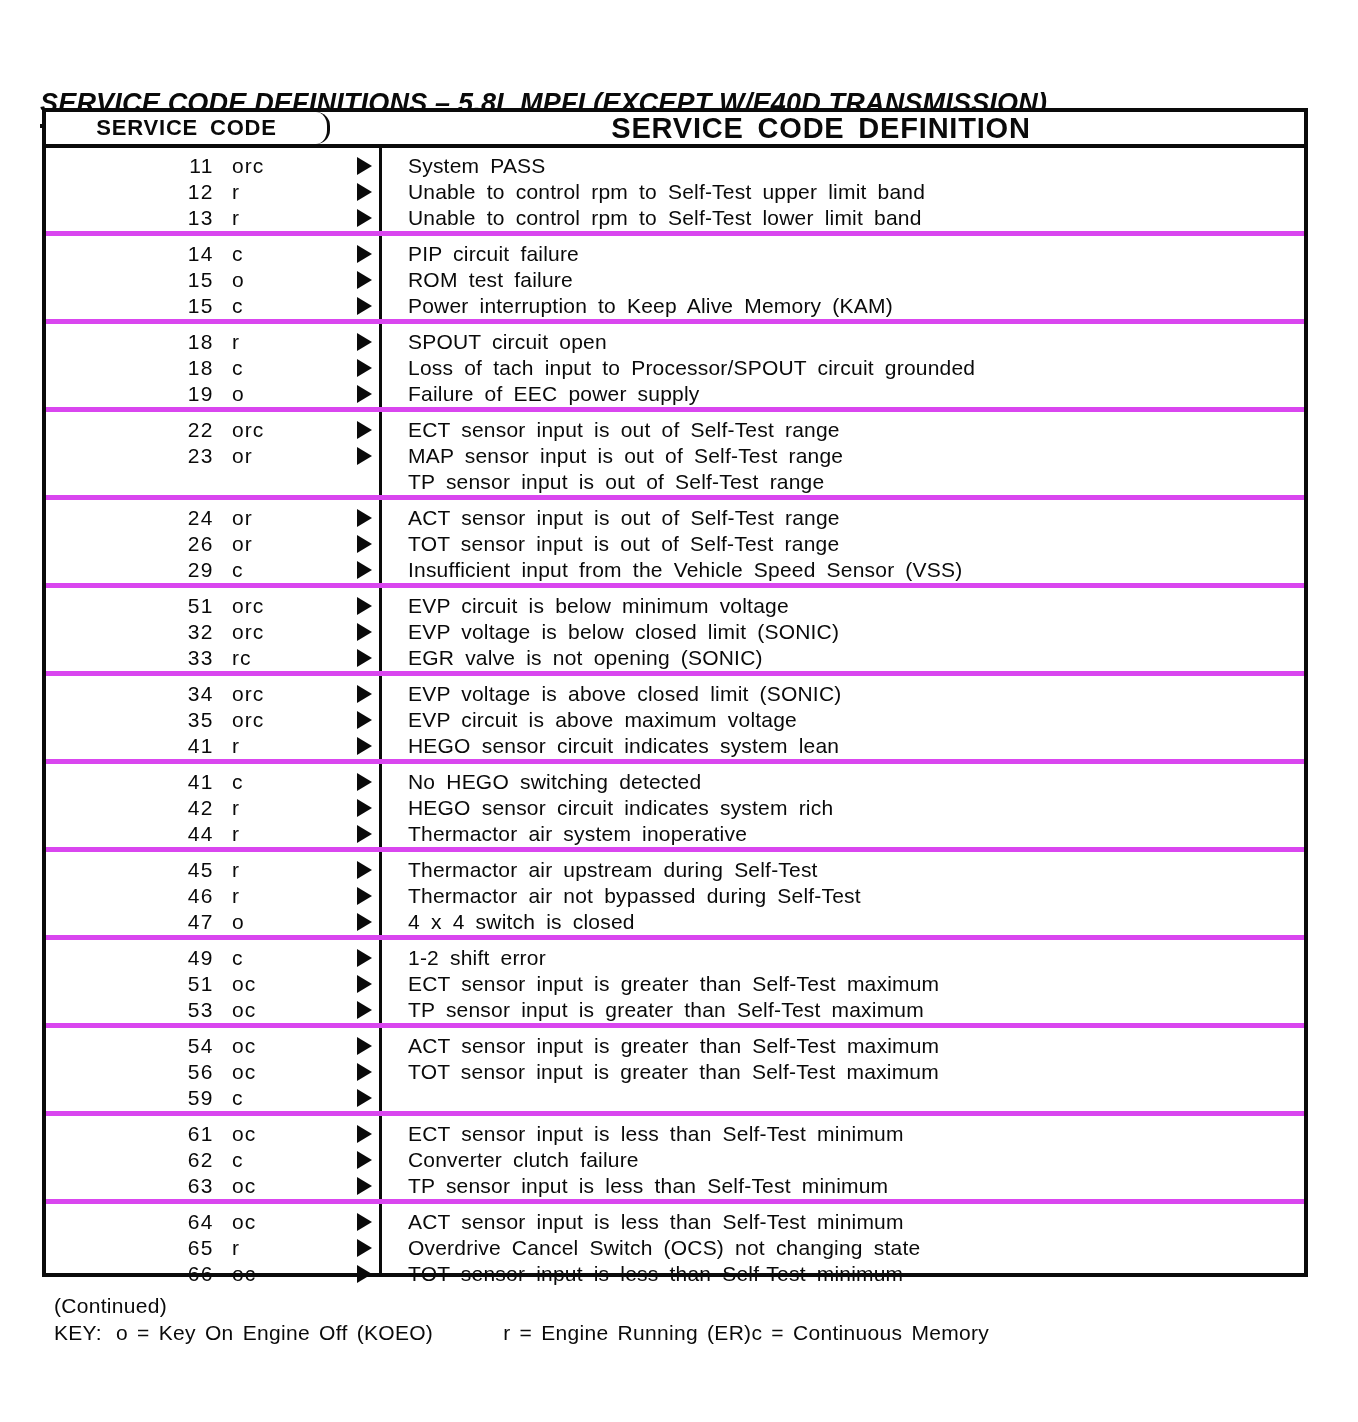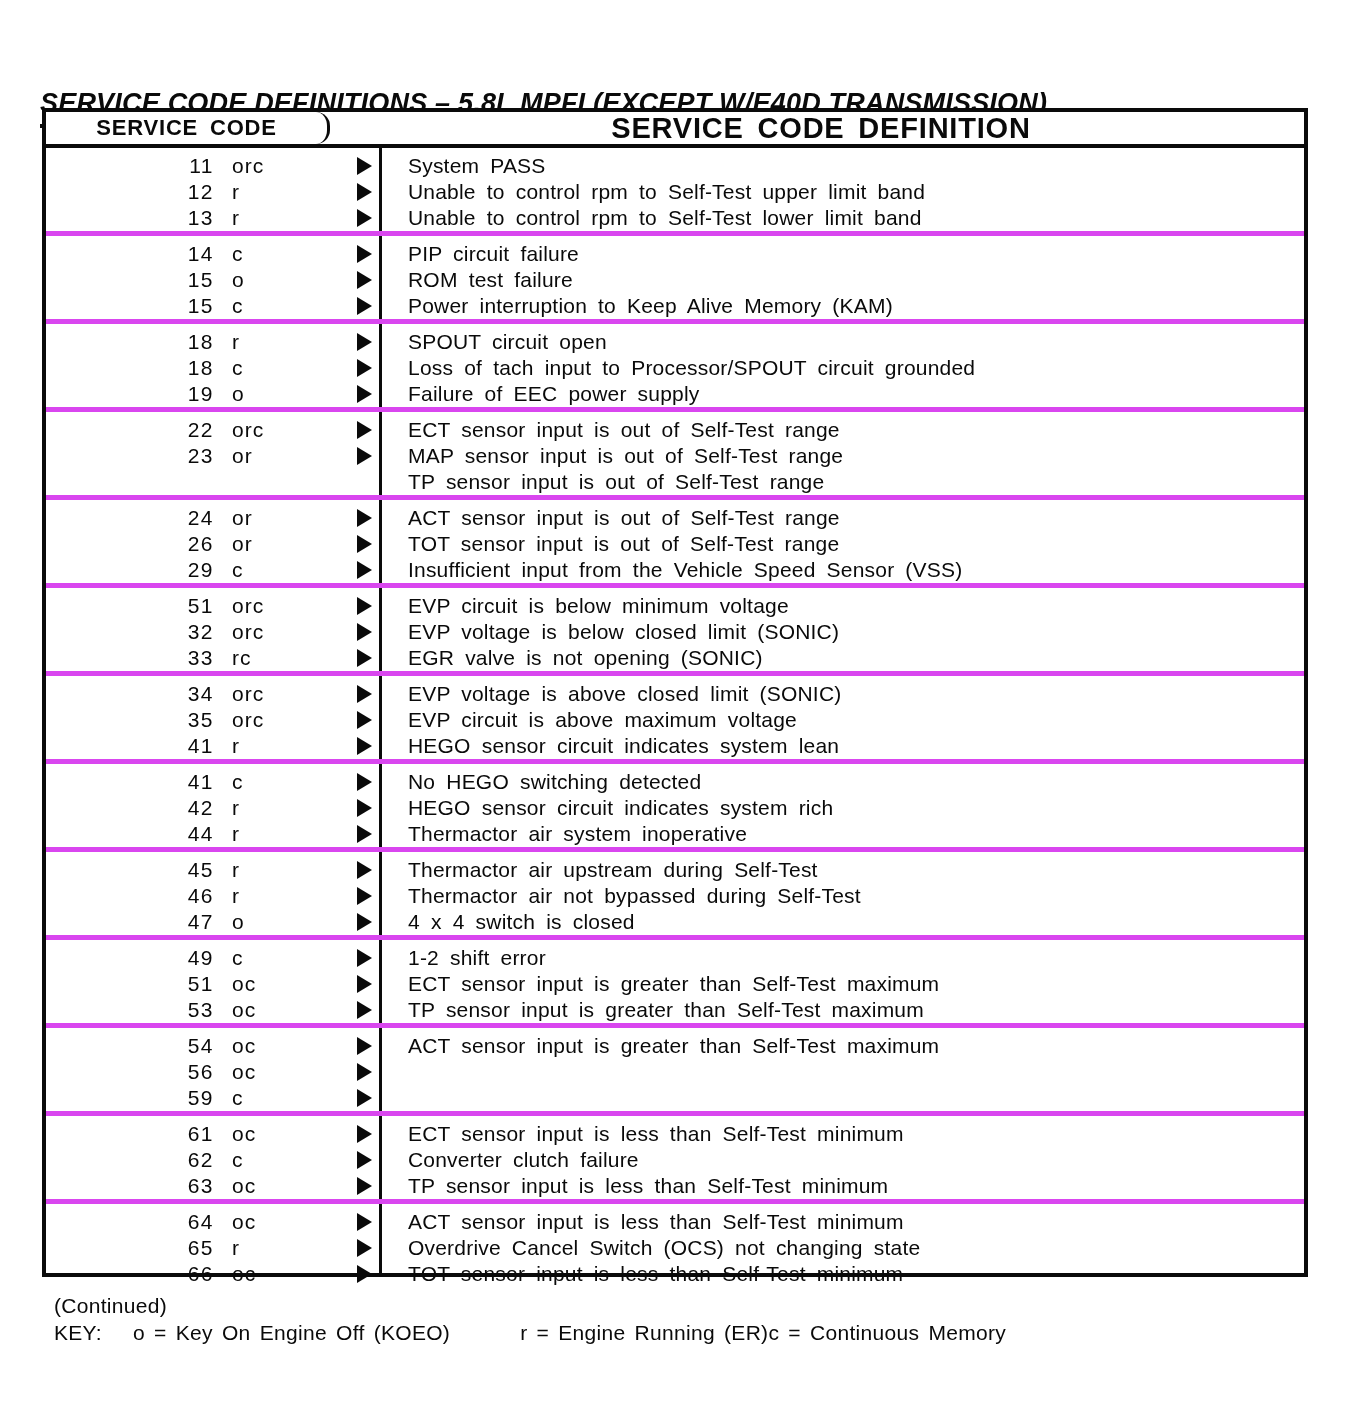--- a/index.html
+++ b/index.html
@@ -100,21 +100,21 @@
   }
   .keyline {
     position: absolute;
     left: 54px; top: 1321px;
     font-size: 21px;
     display: flex;
     word-spacing: 3px;
     letter-spacing: 0.3px;
     white-space: nowrap;
   }
-  .key-prefix { margin-right: 31px; }
+  .key-prefix { margin-right: 14px; }
   .keyline .key-item:nth-of-type(1) { margin-right: 92px; }
   .keyline .key-item:nth-of-type(2) { margin-right: 70px; }
 </style>
 </head>
 <body>
 
 <h1 class="page-title">SERVICE CODE DEFINITIONS  –  5.8L MPFI  (EXCEPT W/E40D TRANSMISSION)</h1>
 
 <div class="svc-table">
   <div class="thead">
@@ -252,20 +252,21 @@
   </div>
 
   <div class="group">
     <div class="codes">
           <div class="code-line"><span class="num">54</span><span class="flags">oc</span><span class="tri"></span></div>
           <div class="code-line"><span class="num">56</span><span class="flags">oc</span><span class="tri"></span></div>
           <div class="code-line"><span class="num">59</span><span class="flags">c</span><span class="tri"></span></div>
         </div>
     <div class="defs">
           <div class="def-line">ACT sensor input is greater than Self-Test maximum</div>
+          <div class="def-line">TOT sensor input is greater than Self-Test maximum</div>
         </div>
   </div>
 
   <div class="group">
     <div class="codes">
           <div class="code-line"><span class="num">61</span><span class="flags">oc</span><span class="tri"></span></div>
           <div class="code-line"><span class="num">62</span><span class="flags">c</span><span class="tri"></span></div>
           <div class="code-line"><span class="num">63</span><span class="flags">oc</span><span class="tri"></span></div>
         </div>
     <div class="defs">

